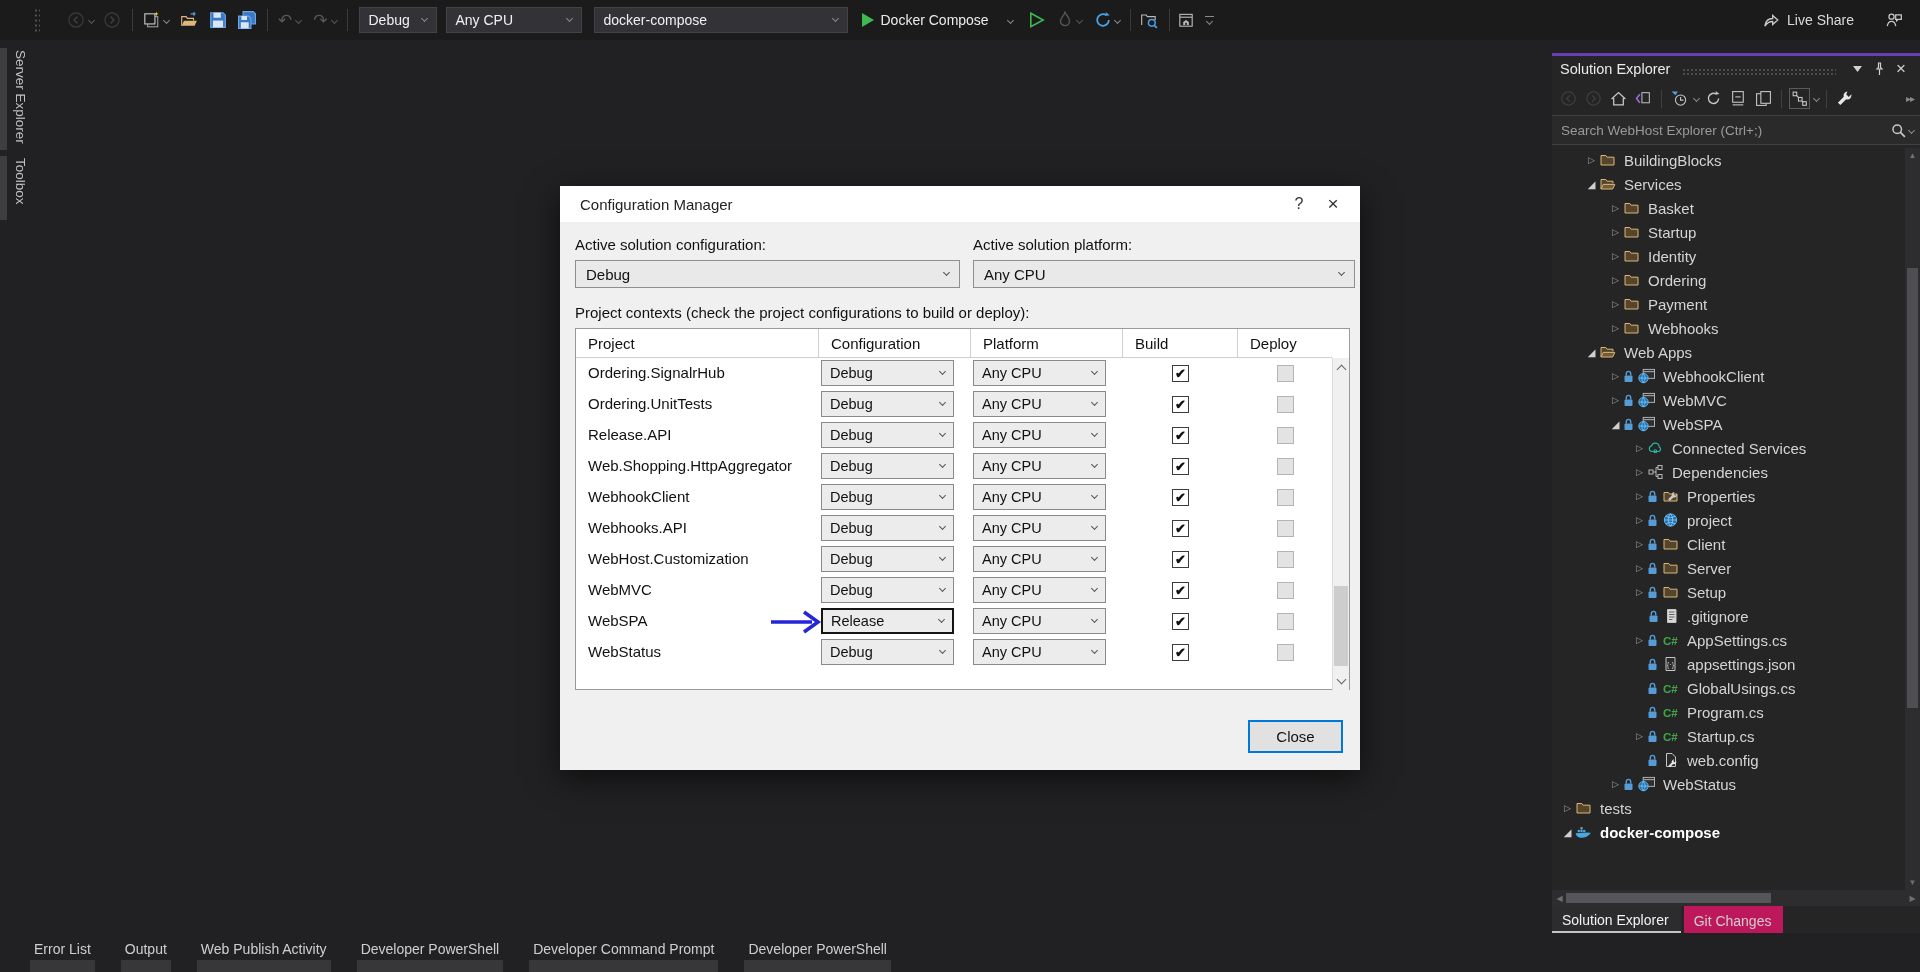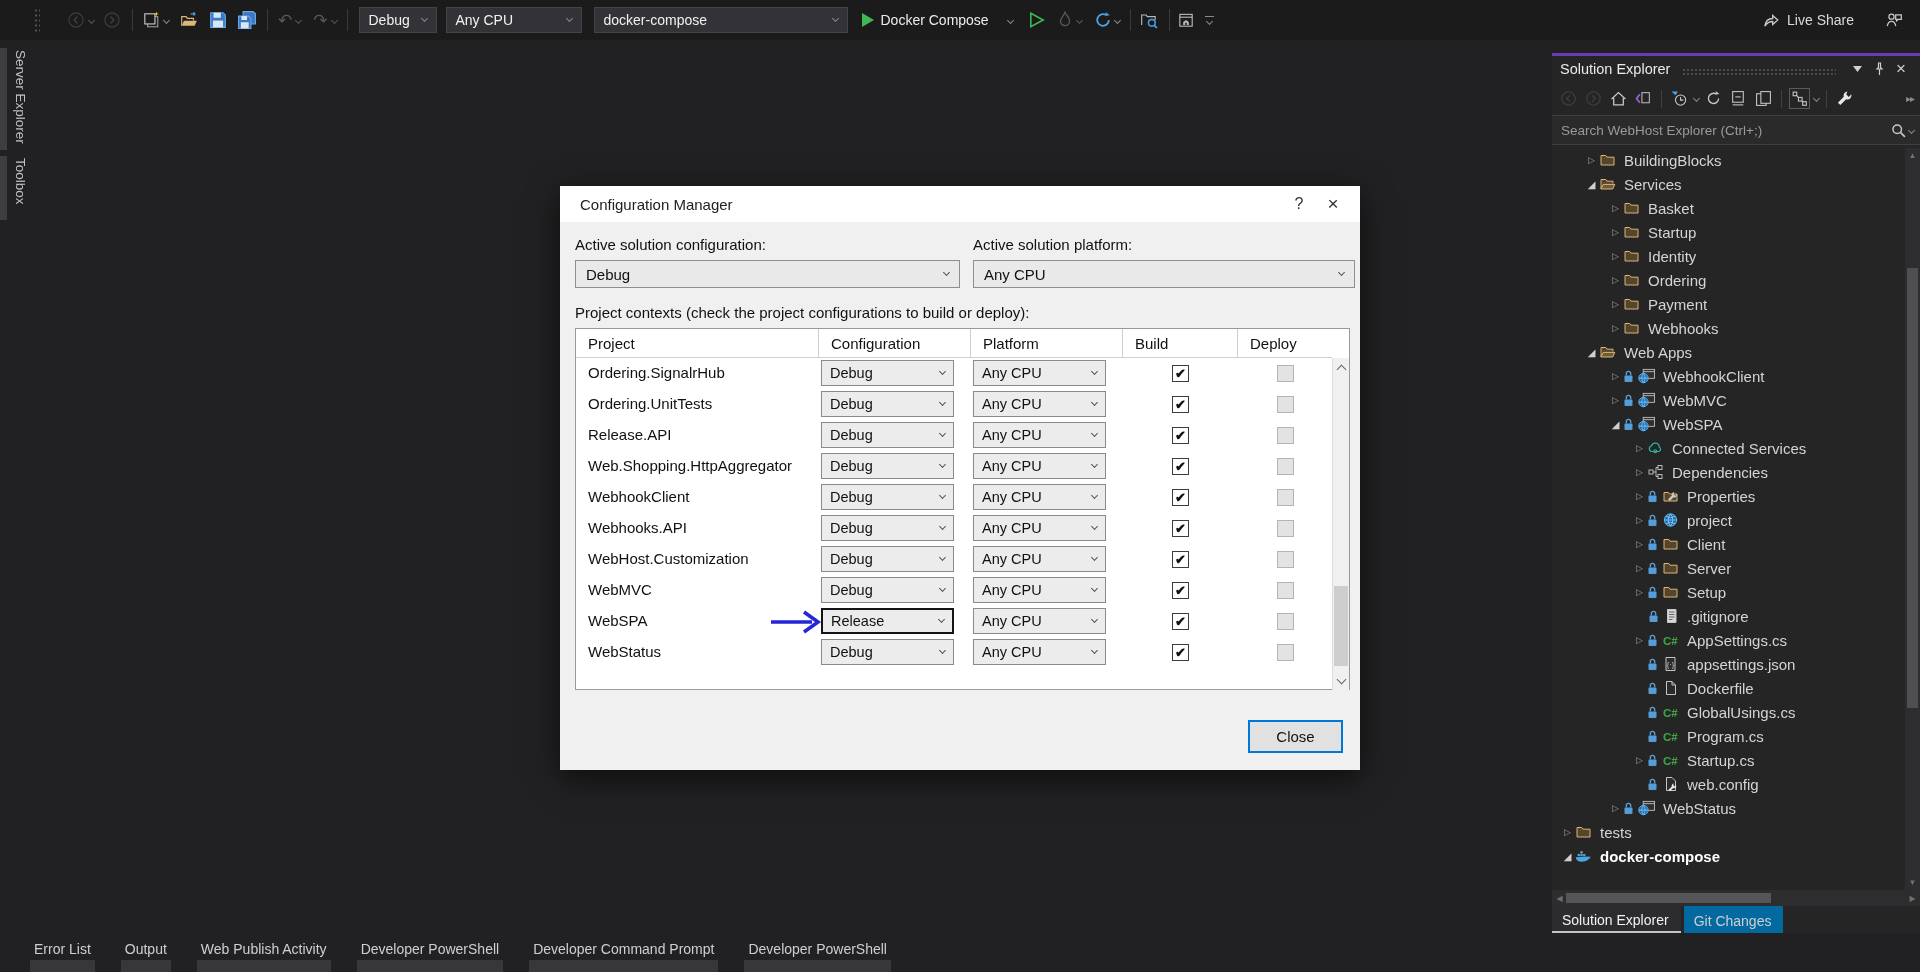--- a/index.html
+++ b/index.html
@@ -102,21 +102,21 @@
   .t-label { font-size:15px; color:#d4d4d4; }
   .trow.bold .t-label { font-weight:bold; color:#fff; }
   #se-vscroll { position:absolute; right:0; top:92px; width:15px; height:742px; background:#2d2d30; }
   .sb-arrow { position:absolute; left:0; width:15px; height:15px; display:flex; align-items:center;
               justify-content:center; font-size:8px; color:#6f6f6f; }
   #se-vthumb { position:absolute; left:2px; top:120px; width:11px; height:440px; background:#4f4f53; }
   #se-hscroll { position:absolute; left:0; top:834px; width:368px; height:16px; background:#2d2d30; }
   #se-hthumb { position:absolute; left:14px; top:3px; width:205px; height:10px; background:#55555a; }
   #se-tabs { position:absolute; left:0; top:850px; width:100%; height:27px; display:flex; align-items:stretch;
              background:#252526; }
-  .se-tab { padding:4px 12px 2px 10px; font-size:14px; color:#cfcfcf; background:#0369a1;
+  .se-tab { padding:4px 12px 2px 10px; font-size:14px; color:#cfcfcf; background:#be185d;
             margin-right:3px; display:flex; align-items:center; }
   .se-tab.active { background:#2c2c2e; color:#f2f2f2; border-bottom:2px solid #c4c4c4; }
 
   
   #bottom-tabs { left:30px; top:941px; display:flex; gap:26px; }
   .btab { display:flex; flex-direction:column; }
   .btab-label { font-size:14px; color:#cfcfcf; line-height:16px; padding:0 4px; }
   .btab-stub { height:14px; background:#37373a; margin-top:3px; }
 
   
@@ -749,32 +749,20 @@
           </svg></span>
         <span class="t-label">appsettings.json</span>
       </div>
       <div class="trow" style="padding-left: 80px;">
         <span class="t-arrow"></span>
         <span class="t-lock"><svg viewBox="0 0 10 13">
             <rect x="1" y="5.5" width="8" height="6.5" rx="1" fill="#569cd6"></rect>
             <path d="M2.8 5.5V3.6a2.2 2.2 0 014.4 0v1.9" fill="none" stroke="#569cd6" stroke-width="1.4"></path>
           </svg></span>
         <span class="t-icon"><svg viewBox="0 0 16 16">
-            <path d="M4 1.5h5.5L13 5v9.5H4z" fill="#2b2b2b" stroke="#c5c5c5"></path>
-            <path d="M9.5 1.5V5H13" fill="none" stroke="#c5c5c5"></path>
-          </svg></span>
-        <span class="t-label">Dockerfile</span>
-      </div>
-      <div class="trow" style="padding-left: 80px;">
-        <span class="t-arrow"></span>
-        <span class="t-lock"><svg viewBox="0 0 10 13">
-            <rect x="1" y="5.5" width="8" height="6.5" rx="1" fill="#569cd6"></rect>
-            <path d="M2.8 5.5V3.6a2.2 2.2 0 014.4 0v1.9" fill="none" stroke="#569cd6" stroke-width="1.4"></path>
-          </svg></span>
-        <span class="t-icon"><svg viewBox="0 0 16 16">
             <text x="0.5" y="12.5" font-size="11.5" font-weight="bold" fill="#3fa845" font-family="Liberation Sans,sans-serif">C#</text>
           </svg></span>
         <span class="t-label">GlobalUsings.cs</span>
       </div>
       <div class="trow" style="padding-left: 80px;">
         <span class="t-arrow"></span>
         <span class="t-lock"><svg viewBox="0 0 10 13">
             <rect x="1" y="5.5" width="8" height="6.5" rx="1" fill="#569cd6"></rect>
             <path d="M2.8 5.5V3.6a2.2 2.2 0 014.4 0v1.9" fill="none" stroke="#569cd6" stroke-width="1.4"></path>
           </svg></span>

